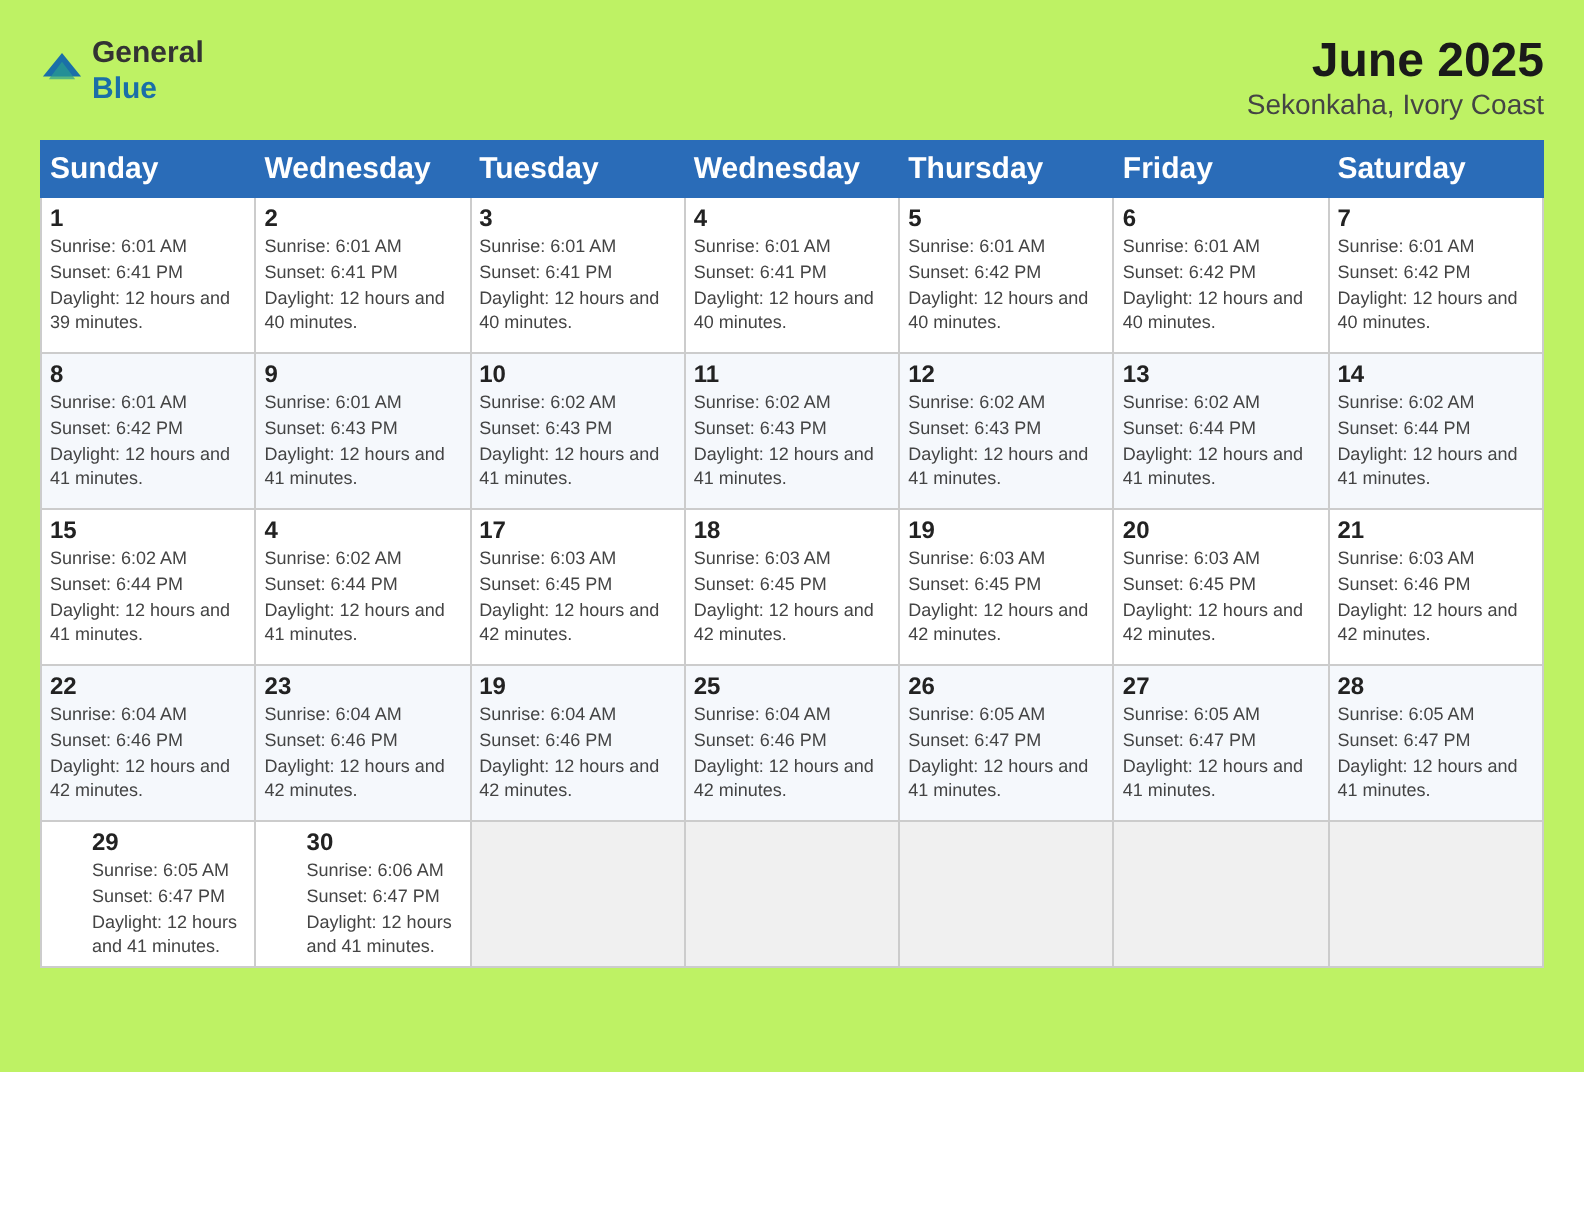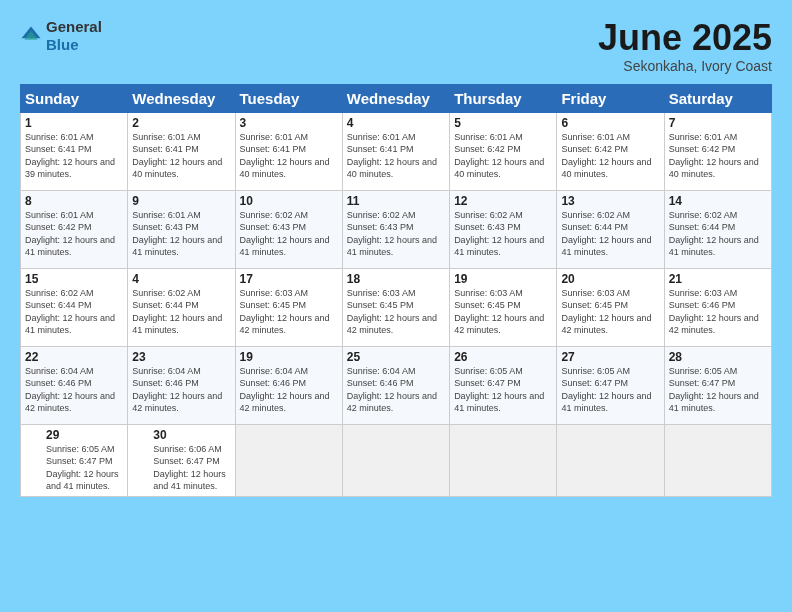--- a/index.html
+++ b/index.html
@@ -5,23 +5,23 @@
     * { margin: 0; padding: 0; box-sizing: border-box; }
     body {
       font-family: Arial, sans-serif;
       background: #fff;
       width: 792px;
       height: 612px;
       overflow: hidden;
     }
     .page {
       width: 792px;
-      height: 612px;
+      height: 536px;
       padding: 18px 20px 10px 20px;
-      background: #7dd3fc;
+      background: #bef264;
     }
     .header {
       display: flex;
       justify-content: space-between;
       align-items: flex-start;
       margin-bottom: 10px;
     }
     .logo {
       display: flex;
       align-items: center;
@@ -39,21 +39,21 @@
       margin-top: 46px;
     }
     .logo-icon {
       width: 22px;
       height: 22px;
     }
     .title-block {
       text-align: right;
     }
     .month-title {
-      font-size: 36px;
+      font-size: 24px;
       font-weight: bold;
       color: #1a1a1a;
       line-height: 1.1;
     }
     .location {
       font-size: 14px;
       color: #444;
     }
     .calendar {
       width: 100%;

